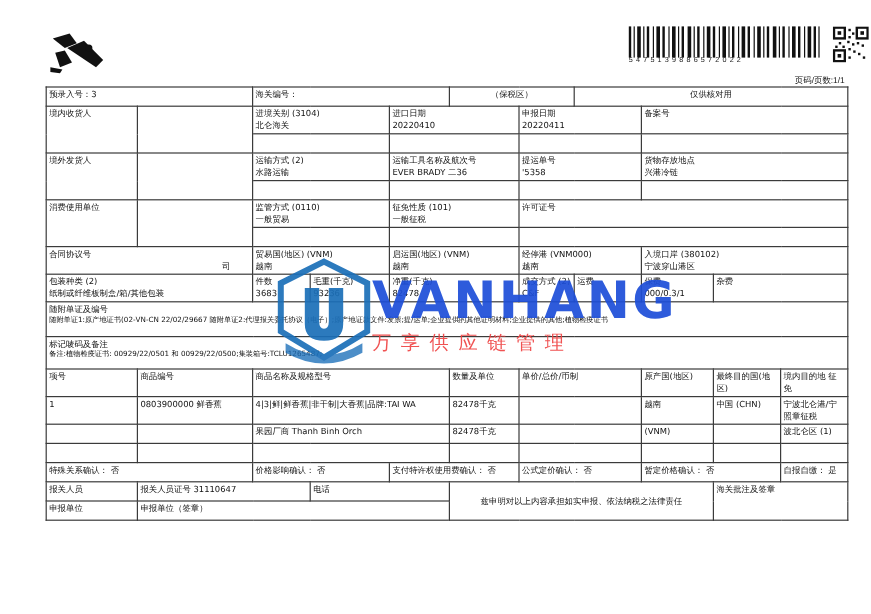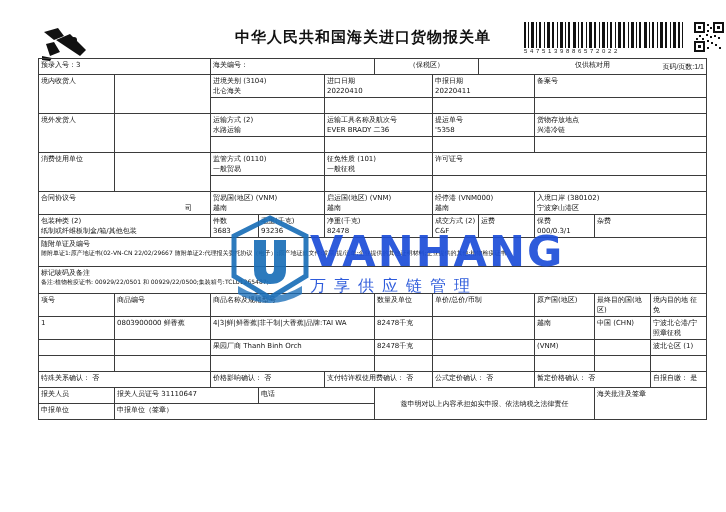--- a/index.html
+++ b/index.html
@@ -6,50 +6,49 @@
   body{font-family:"Liberation Sans","DejaVu Sans",sans-serif;color:#111;}
   #page{position:relative;width:726px;height:512px;overflow:hidden;background:#fff;}
   .doc{position:absolute;left:18px;top:10px;width:690px;height:480px;}
   .title{position:absolute;left:180px;top:18px;width:330px;text-align:center;font-size:15px;font-weight:bold;letter-spacing:1px;font-family:"DejaVu Sans",sans-serif;}
   .logoMark{position:absolute;left:22px;top:16px;width:50px;height:36px;}
   .barcode{position:absolute;left:506px;top:12px;width:160px;height:26px;}
   .bcbar{position:absolute;top:0;height:26px;background:#111;}
   .bcnum{position:absolute;left:506px;top:38px;font-size:6px;letter-spacing:.5px;color:#222;}
   .qr{position:absolute;left:676px;top:12px;width:30px;height:30px;}
   .pageno{position:absolute;right:4px;top:52px;font-size:7px;}
-  table.main{position:absolute;left:20px;top:48px;width:668px;border-collapse:collapse;table-layout:fixed;}
+  table.main{position:absolute;left:20px;top:62px;width:668px;border-collapse:collapse;table-layout:fixed;}
   table.main td{border:1px solid #3b3b3b;font-size:7px;padding:1px 2px;vertical-align:top;height:13px;line-height:10px;font-family:"DejaVu Sans",sans-serif;}
   .ctr{text-align:center;}
   .hdrrow td{text-align:left;}
   .tiny{font-size:6px;line-height:8px;}
   .goods td{height:11px;}
   .bigblank{height:120px;}
   .watermark{position:absolute;left:196px;top:200px;width:360px;height:140px;opacity:.92;pointer-events:none;}
   .wm-text{position:absolute;left:0;top:0;width:100%;text-align:center;}
   .wm-main{font-size:43px;font-weight:bold;color:#1d4ed8;letter-spacing:2px;font-family:"DejaVu Sans",sans-serif;}
-  .wm-sub{font-size:16px;color:#1d4ed8;letter-spacing:8px;font-family:"DejaVu Sans",sans-serif;}
+  .wm-sub{font-size:16px;color:#ef4444;letter-spacing:8px;font-family:"DejaVu Sans",sans-serif;}
   .wm-logo{position:absolute;left:10px;top:4px;width:92px;height:96px;}
 </style>
 </head>
 <body>
 
 <div id="page">
   <div class="doc">
 
     <div class="logoMark">
       <svg width="50" height="36" viewBox="0 0 50 36">
         <path d="M4 6 L18 2 L24 10 L14 14 Z" fill="#111"></path>
         <path d="M16 14 L30 8 L46 24 L40 30 Z" fill="#111"></path>
         <path d="M6 18 L14 16 L20 26 L10 30 Z" fill="#111"></path>
         <circle cx="34" cy="14" r="3" fill="#111"></circle>
         <path d="M2 30 L12 32 L10 35 L2 34 Z" fill="#111"></path>
       </svg>
     </div>
 
-    <div class="title">中华人民共和国海关进口货物报关单</div>
 
     <div class="barcode">
       <div class="bcbar" style="left:0px;width:2px"></div>
       <div class="bcbar" style="left:4px;width:1px"></div>
       <div class="bcbar" style="left:7px;width:3px"></div>
       <div class="bcbar" style="left:12px;width:1px"></div>
       <div class="bcbar" style="left:15px;width:2px"></div>
       <div class="bcbar" style="left:20px;width:1px"></div>
       <div class="bcbar" style="left:23px;width:3px"></div>
       <div class="bcbar" style="left:28px;width:2px"></div>

